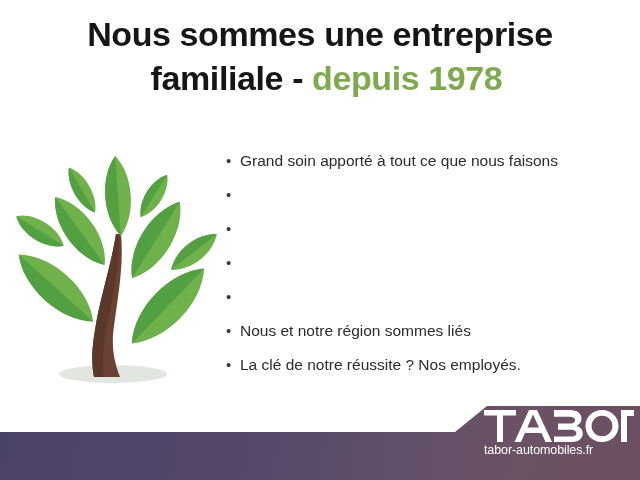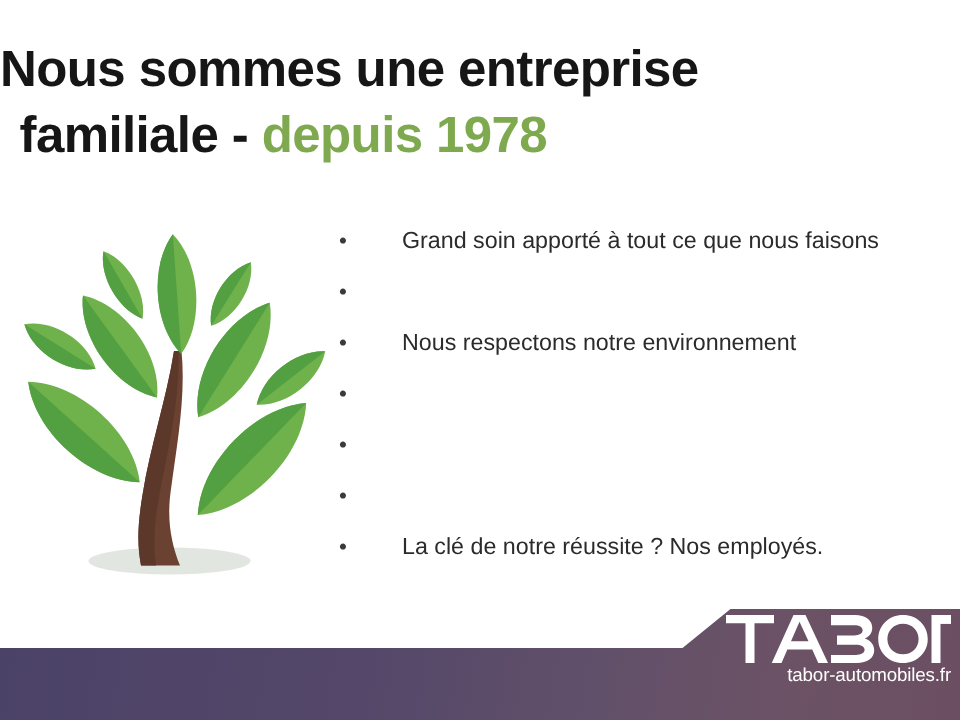--- a/index.html
+++ b/index.html
@@ -15,23 +15,23 @@
     width: 640px;
     height: 480px;
     background: #ffffff;
     overflow: hidden;
   }
 
   
   .title-block {
     position: absolute;
     left: 0;
-    top: 26px;
+    top: 14px;
     width: 640px;
-    text-align: left;
+    text-align: center;
     line-height: 1.18;
   }
   .title-line {
     font-size: 34px;
     font-weight: bold;
     color: #161616;
     letter-spacing: -0.4px;
     white-space: nowrap;
   }
   .title-line.second {
@@ -77,21 +77,20 @@
     font-size: 15px;
     line-height: 22px;
     color: #3a3a3a;
     text-align: left;
   }
   .bullet-text {
     font-size: 15.5px;
     line-height: 22px;
     color: #2b2b2b;
     white-space: nowrap;
-    margin-left: 28px;
   }
 
   
   .footer-bar {
     position: absolute;
     left: 0;
     top: 398px;
     width: 640px;
     height: 82px;
     background: linear-gradient(100deg, #4B4268 0%, #544769 38%, #61506A 62%, #6C5265 82%, #6B4E62 100%);
@@ -108,21 +107,21 @@
     display: block;
     width: 150px;
     height: 32px;
   }
   .logo-tagline {
     display: block;
     margin-top: 1px;
     font-size: 12.5px;
     color: #ffffff;
     letter-spacing: -0.1px;
-    text-align: right;
+    text-align: left;
     width: 150px;
   }
 </style>
 </head>
 <body>
 
 <div id="slide">
 
   <div class="title-block">
     <div class="title-line">Nous sommes une entreprise</div>
@@ -198,33 +197,33 @@
       <span class="bullet-dot">•</span>
       <span class="bullet-text">Grand soin apporté à tout ce que nous faisons</span>
     </div>
 
     <div class="bullet-row">
       <span class="bullet-dot">•</span>
     </div>
 
     <div class="bullet-row">
       <span class="bullet-dot">•</span>
-      <span class="bullet-text">Nous respectons notre environnement</span>
-    </div>
-
-    <div class="bullet-row">
-      <span class="bullet-dot">•</span>
-    </div>
-
-    <div class="bullet-row">
-      <span class="bullet-dot">•</span>
-    </div>
-
-    <div class="bullet-row">
-      <span class="bullet-dot">•</span>
+    </div>
+
+    <div class="bullet-row">
+      <span class="bullet-dot">•</span>
+    </div>
+
+    <div class="bullet-row">
+      <span class="bullet-dot">•</span>
+    </div>
+
+    <div class="bullet-row">
+      <span class="bullet-dot">•</span>
+      <span class="bullet-text">Nous et notre région sommes liés</span>
     </div>
 
     <div class="bullet-row">
       <span class="bullet-dot">•</span>
       <span class="bullet-text">La clé de notre réussite ? Nos employés.</span>
     </div>
 
   </div>
 
   <div class="footer-bar"></div>

